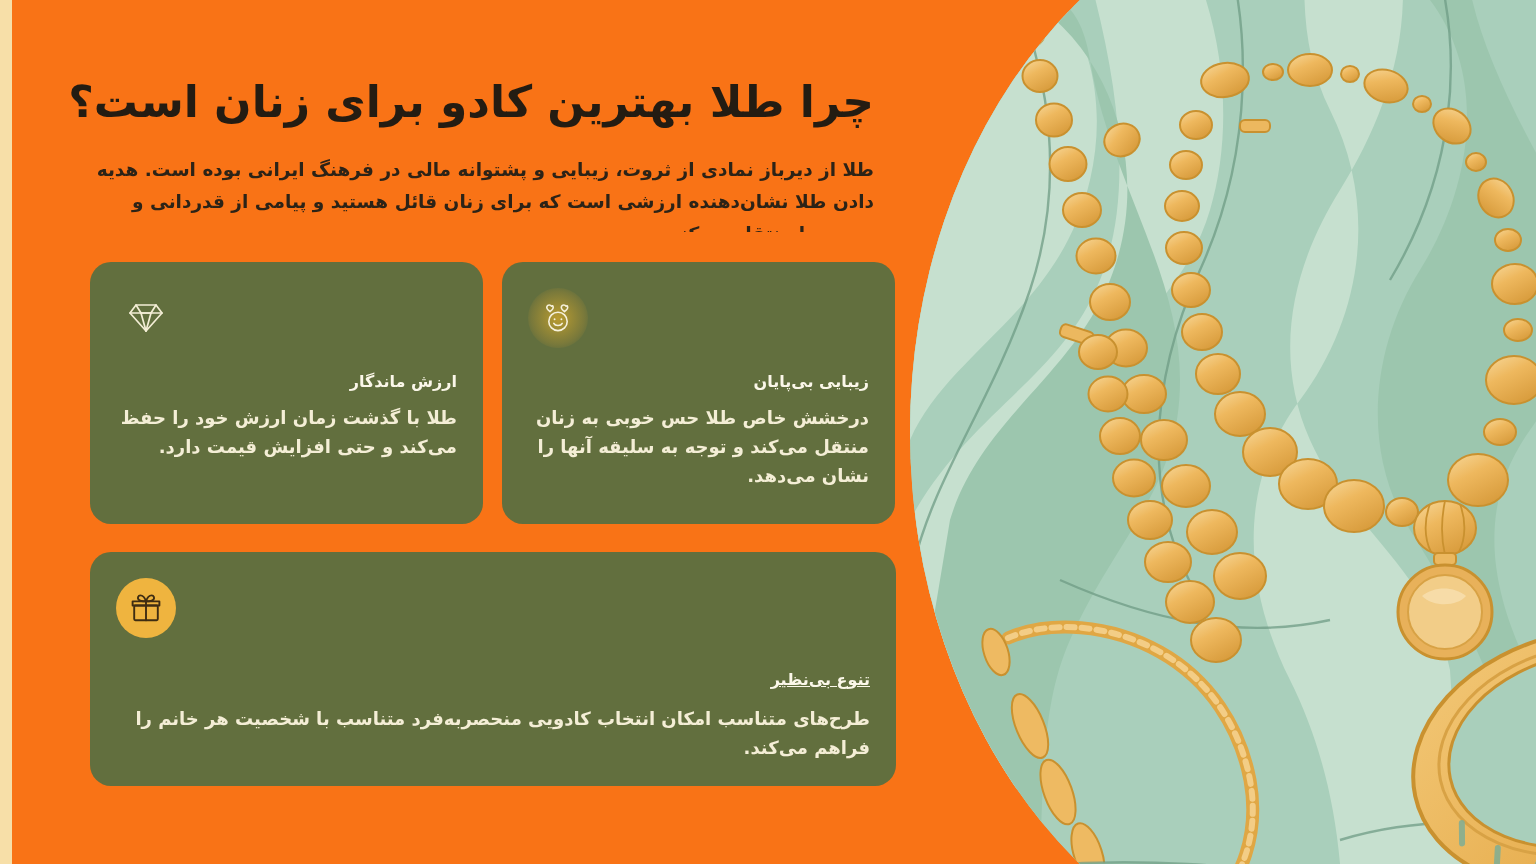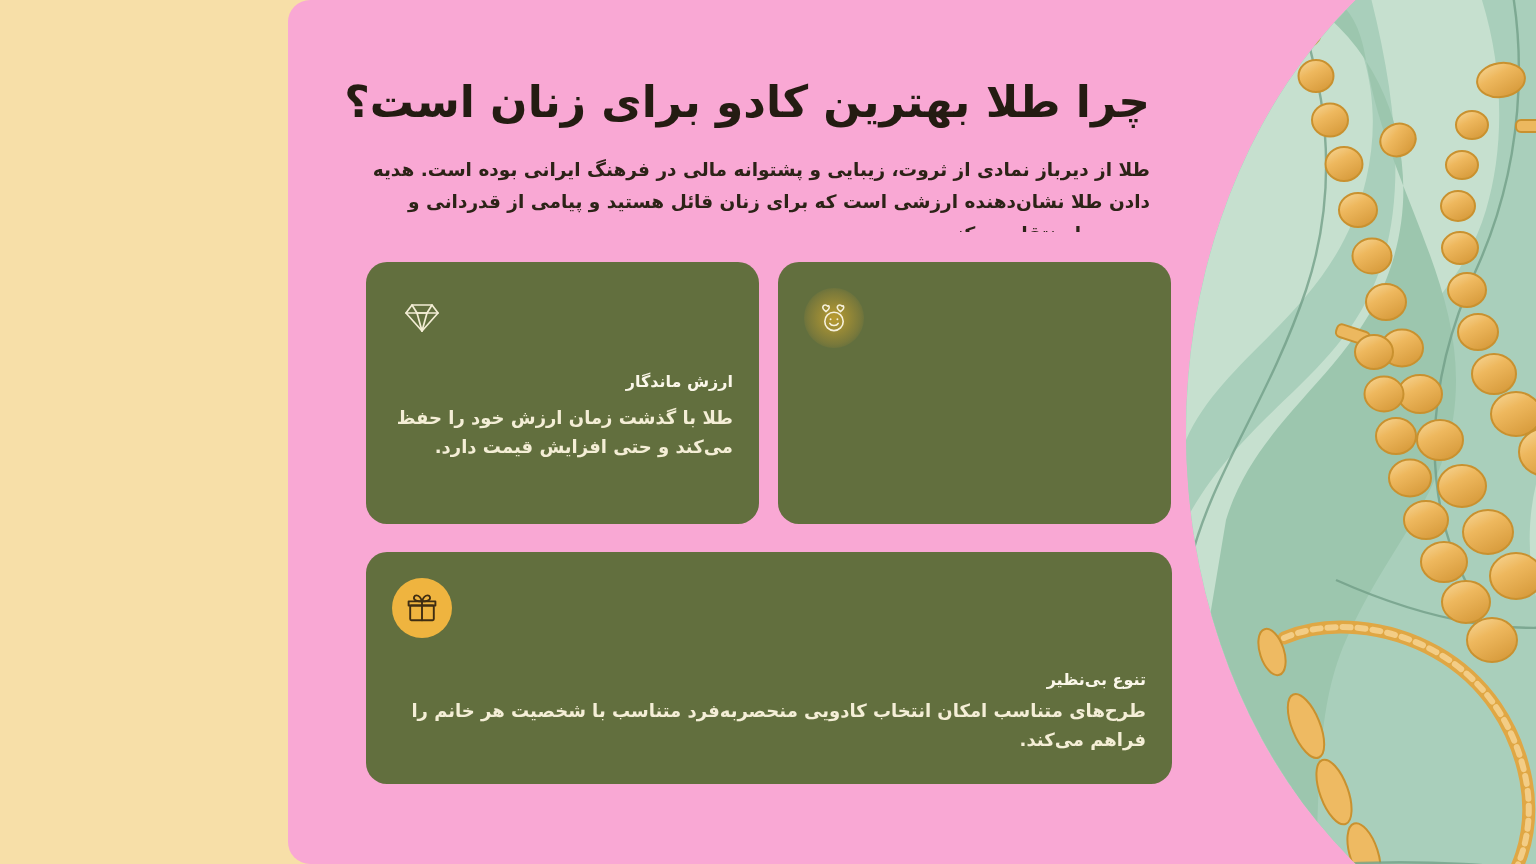--- a/index.html
+++ b/index.html
@@ -7,23 +7,22 @@
 
   html, body {
     width:1536px; height:864px;
     overflow:hidden;
     background:#f7dfa8;
     font-family:"DejaVu Sans", sans-serif;
   }
 
   #slide {
     position:relative;
-    width:1248px; height:864px;
-    background:#f9a8d4;
-    border-radius:22px;
+    width:1524px; height:864px;
+    background:#f97316;
   }
 
   
   #art-panel {
     position:absolute;
     top:-120px; left:898px;
     width:900px; height:1104px;
     border-radius:50% 0 0 50% / 50% 0 0 50%;
     overflow:hidden;
     background:#a9cfbb;
@@ -115,21 +114,21 @@
     letter-spacing:0;
   }
 
   .card-body {
     font-size:18px;
     font-weight:700;
     line-height:1.62;
     color:#f4eed6;
   }
 
-  .card.full .card-title { margin-bottom:4px; }
+  .card.full .card-title { margin-bottom:12px;text-decoration:underline; }
   .card.full .card-icon { margin-bottom:30px; }
 </style>
 </head>
 <body>
 
 <div id="slide">
 
   <div id="art-panel">
     <svg viewBox="0 0 900 1104" preserveAspectRatio="xMidYMid slice" aria-hidden="true">
       <defs>
@@ -354,20 +353,22 @@
         <div class="card-icon icon-bg-softgold">
           <svg width="32" height="30" viewBox="0 0 32 30" fill="none" stroke="#f6f1dc" stroke-width="1.6" stroke-linejoin="round" stroke-linecap="round">
             <path d="M9.6 3.2 C8.4 1.4 5.8 1.6 5 3.4 C4.2 5.2 5.8 7 8 8.6 C10.2 7 11.8 5.2 11 3.4 C10.7 2.7 10.2 2.4 9.6 3.2 Z"></path>
             <path d="M24.1 3.2 C22.9 1.4 20.3 1.6 19.5 3.4 C18.7 5.2 20.3 7 22.5 8.6 C24.7 7 26.3 5.2 25.5 3.4 C25.2 2.7 24.7 2.4 24.1 3.2 Z"></path>
             <circle cx="16" cy="18.4" r="9.2"></circle>
             <circle cx="12.6" cy="16.2" r="0.95" fill="#f6f1dc" stroke="none"></circle>
             <circle cx="19.4" cy="16.2" r="0.95" fill="#f6f1dc" stroke="none"></circle>
             <path d="M11.8 20.4 C13.2 23.2 18.8 23.2 20.2 20.4"></path>
           </svg>
         </div>
+        <div class="card-title">زیبایی بی‌پایان</div>
+        <div class="card-body">درخشش خاص طلا حس خوبی به زنان منتقل می‌کند و توجه به سلیقه آنها را نشان می‌دهد.</div>
       </div>
 
     </div>
 
     <div class="row">
 
       <div class="card full">
         <div class="card-icon icon-bg-gold">
           <svg width="32" height="32" viewBox="0 0 32 32" fill="none" stroke="#3f2d12" stroke-width="1.9" stroke-linejoin="round" stroke-linecap="round">
             <rect x="4.2" y="13.5" width="23.6" height="14.8" rx="1.2"></rect>

